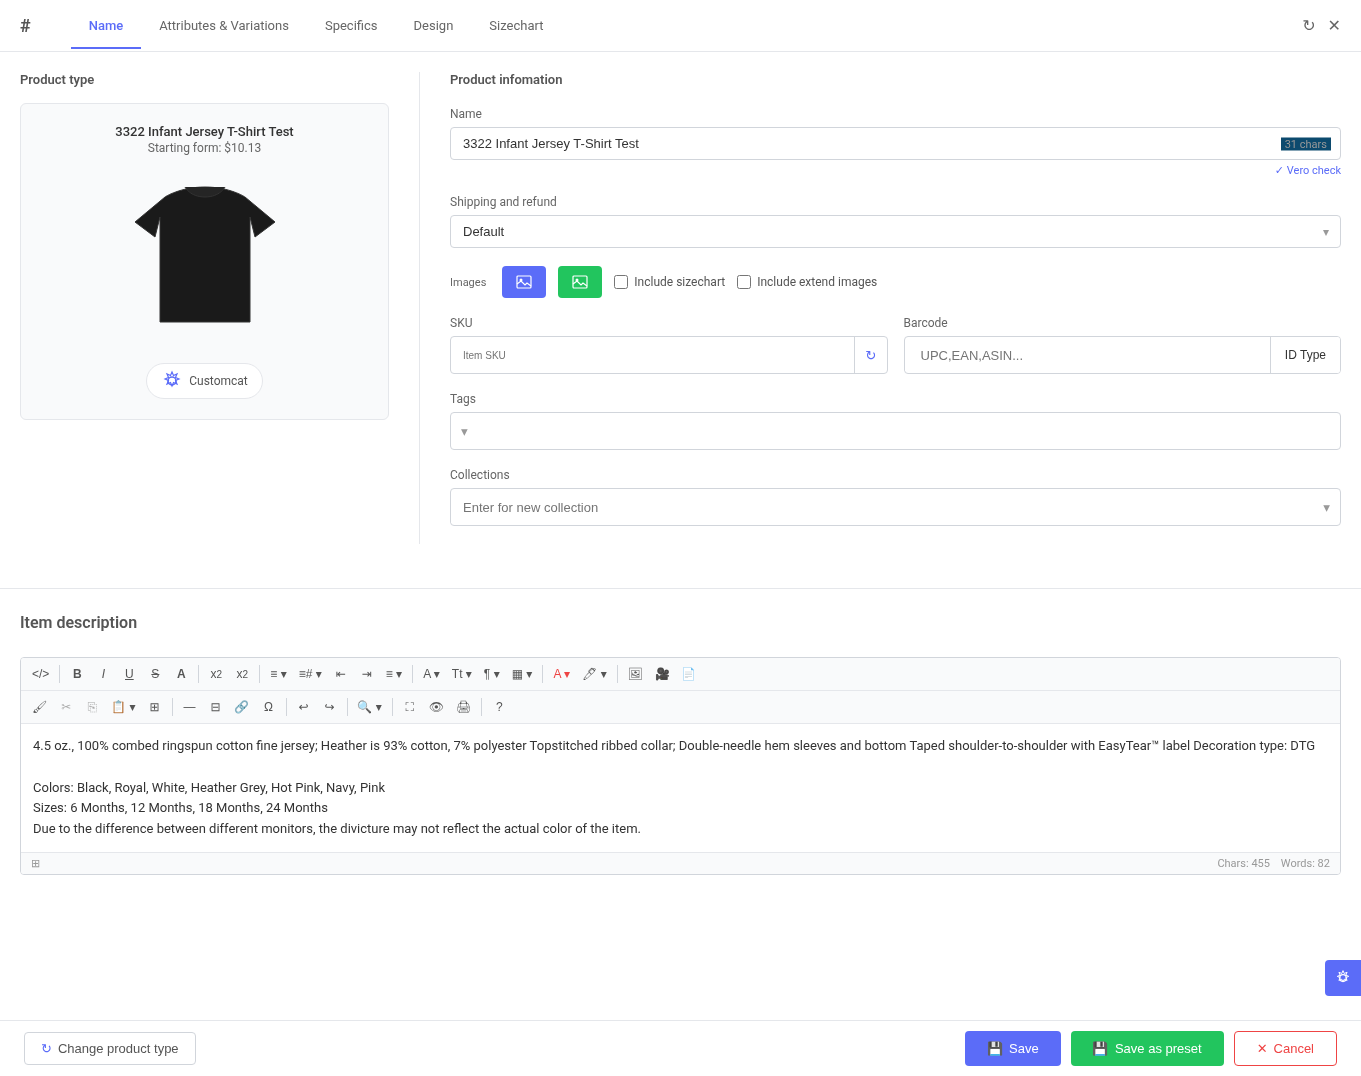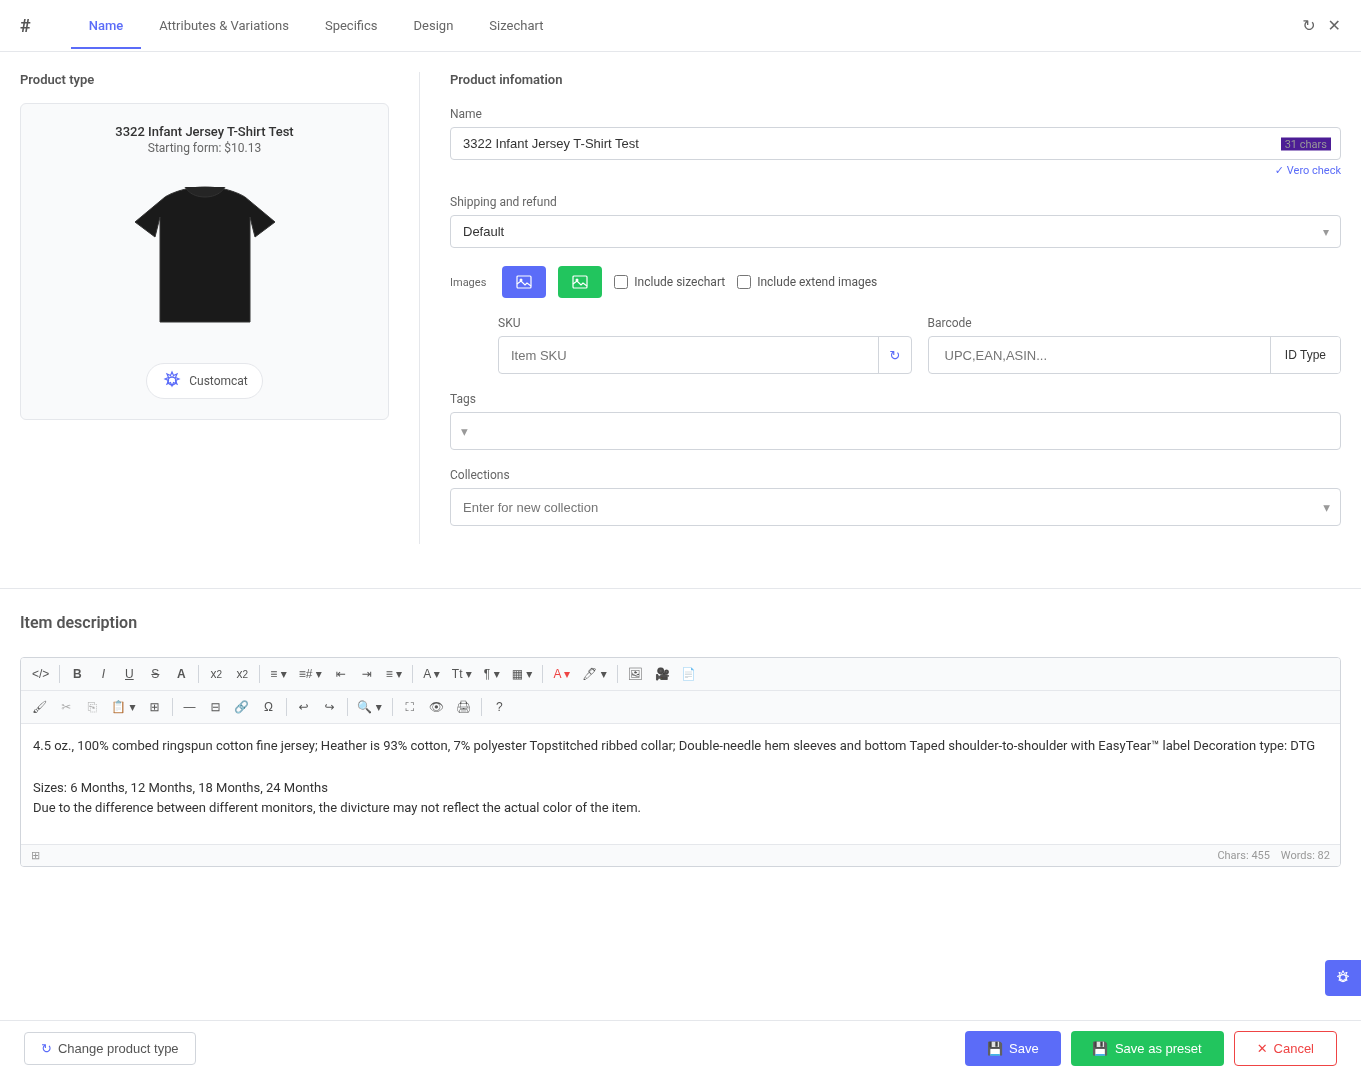--- a/index.html
+++ b/index.html
@@ -32,42 +32,42 @@
 
     
     .right-panel { flex: 1; padding-left: 30px; }
     .right-section-title { font-size: 13px; font-weight: 600; color: #555; margin-bottom: 20px; }
 
     
     .form-group { margin-bottom: 18px; }
     .form-label { font-size: 12px; color: #666; margin-bottom: 6px; display: block; }
     .form-input { width: 100%; border: 1px solid #d1d5db; border-radius: 4px; padding: 8px 12px; font-size: 13px; color: #333; outline: none; background: #fff; }
     .input-with-count { position: relative; }
-    .char-count { position: absolute; right: 10px; top: 50%; transform: translateY(-50%); font-size: 11px; color: #999; background: #4c1d95; padding: 0 4px; }
+    .char-count { position: absolute; right: 10px; top: 50%; transform: translateY(-50%); font-size: 11px; color: #999; background: #0c4a6e; padding: 0 4px; }
     .vero-check { color: #5b6cf8; font-size: 11px; text-align: right; margin-top: 4px; cursor: pointer; }
     .vero-check::before { content: '✓ '; }
 
     .select-wrapper { position: relative; }
     .select-wrapper select { width: 100%; appearance: none; border: 1px solid #d1d5db; border-radius: 4px; padding: 8px 36px 8px 12px; font-size: 13px; color: #333; background: #fff; cursor: pointer; outline: none; }
     .select-arrow { position: absolute; right: 12px; top: 50%; transform: translateY(-50%); color: #999; pointer-events: none; font-size: 12px; }
 
     
     .images-row { display: flex; align-items: center; gap: 12px; }
     .images-label { font-size: 11px; color: #666; margin-right: 4px; }
     .img-btn-blue { background: #5b6cf8; border: none; border-radius: 4px; padding: 6px 12px; cursor: pointer; color: #fff; display: flex; align-items: center; justify-content: center; width: 44px; height: 32px; }
     .img-btn-green { background: #22c55e; border: none; border-radius: 4px; padding: 6px 12px; cursor: pointer; color: #fff; display: flex; align-items: center; justify-content: center; width: 44px; height: 32px; }
     .checkbox-label { display: flex; align-items: center; gap: 6px; font-size: 12px; color: #555; cursor: pointer; }
     .checkbox-label input { width: 14px; height: 14px; cursor: pointer; }
 
     
-    .two-col-row { display: flex; gap: 16px; margin-left: 48px; }
+    .two-col-row { display: flex; gap: 16px; }
     .two-col-row .col-left { flex: 1; }
     .two-col-row .col-right { flex: 1; }
     .sku-input-wrap { display: flex; align-items: center; border: 1px solid #d1d5db; border-radius: 4px; overflow: hidden; }
-    .sku-input-wrap input { flex: 1; border: none; padding: 8px 12px; font-size: 13px; outline: none; color: #a16207; }
+    .sku-input-wrap input { flex: 1; border: none; padding: 8px 12px; font-size: 10px; outline: none; color: #a16207; }
     .sku-refresh-btn { background: none; border: none; border-left: 1px solid #d1d5db; padding: 0 10px; cursor: pointer; color: #5b6cf8; height: 36px; display: flex; align-items: center; }
     .barcode-input-wrap { display: flex; align-items: center; border: 1px solid #d1d5db; border-radius: 4px; overflow: hidden; }
     .barcode-input-wrap input { flex: 1; border: none; padding: 8px 16px; font-size: 13px; outline: none; color: #999; }
     .id-type-btn { background: #fff; border: none; border-left: 1px solid #d1d5db; padding: 0 14px; cursor: pointer; font-size: 12px; color: #333; height: 36px; white-space: nowrap; }
 
     
     .tag-input-wrap { display: flex; align-items: center; border: 1px solid #d1d5db; border-radius: 4px; overflow: hidden; }
     .tag-input-wrap input { flex: 1; border: none; padding: 8px 12px; font-size: 13px; outline: none; color: #999; }
     .tag-arrow { background: none; border: none; border-left: 0; padding: 0 10px; cursor: pointer; color: #999; height: 36px; display: flex; align-items: center; }
 
@@ -295,20 +295,21 @@
         <button class="tb-btn">⛶</button>
         <button class="tb-btn">👁</button>
         <button class="tb-btn">🖨</button>
         <div class="tb-sep"></div>
         <button class="tb-btn">?</button>
       </div>
 
       <div class="editor-content" contenteditable="true" style="">
         <p>4.5 oz., 100% combed ringspun cotton fine jersey; Heather is 93% cotton, 7% polyester Topstitched ribbed collar; Double-needle hem sleeves and bottom Taped shoulder-to-shoulder with EasyTear™ label Decoration type: DTG</p>
         <br>
+        <p>Colors: Black, Royal, White, Heather Grey, Hot Pink, Navy, Pink</p>
         <p>Sizes: 6 Months, 12 Months, 18 Months, 24 Months</p>
         <p>Due to the difference between different monitors, the divicture may not reflect the actual color of the item.</p>
       </div>
 
       <div class="editor-footer">
         <span class="editor-resize">⊞</span>
         <div>
           <span>Chars: 455</span>
           &nbsp;&nbsp;
           <span>Words: 82</span>

